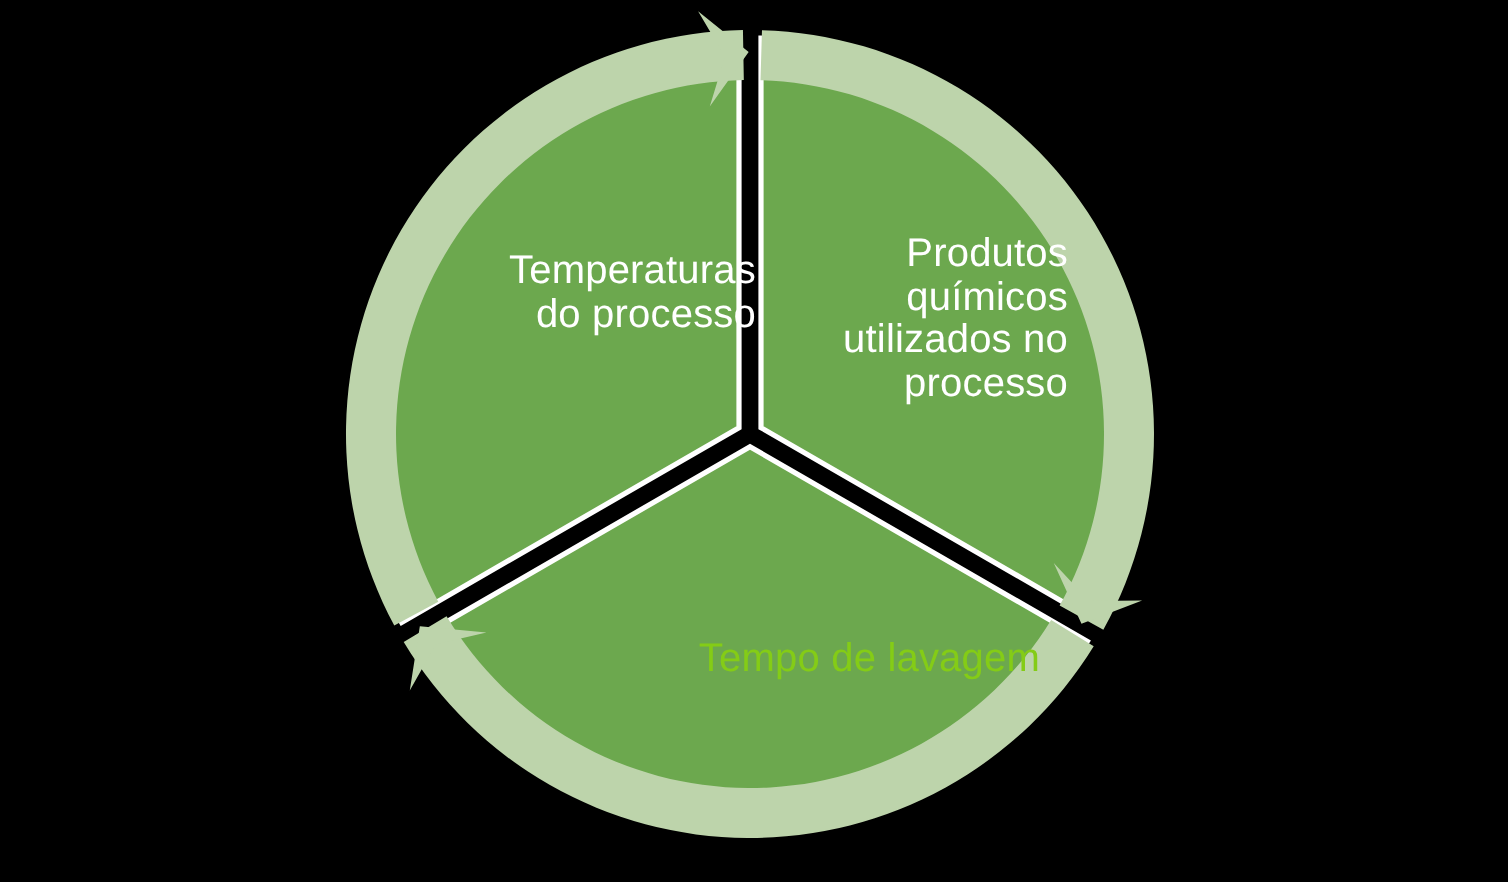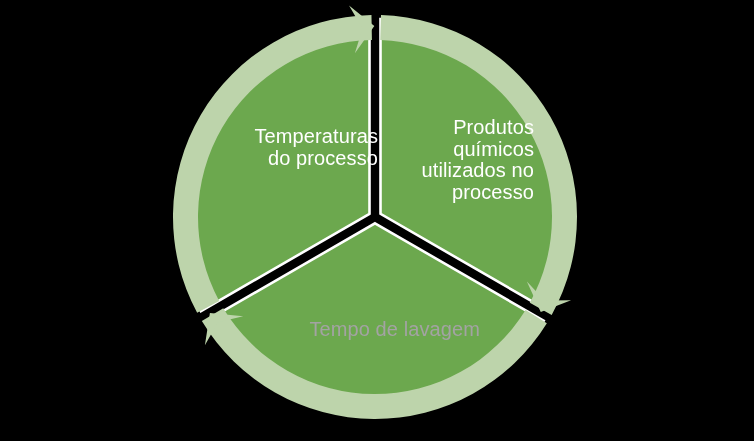--- a/index.html
+++ b/index.html
@@ -49,14 +49,14 @@
     </svg>
 
   <div class="seg-label" style="left: 293px; top: 147px; width: 170px; color: rgb(255, 255, 255);">Temperaturas
 do processo</div>
 
   <div class="seg-label" style="left: 459px; top: 160px; width: 150px; color: rgb(255, 255, 255);">Produtos
 químicos
 utilizados no
 processo</div>
 
-  <div class="seg-label" style="left: 360px; top: 330px; width: 240px; color: #a3a3a3;">Tempo de lavagem</div>
+  <div class="seg-label" style="left: 400px; top: 330px; width: 240px; color: #84cc16;">Tempo de lavagem</div>
 </div>
 
 </body></html>

